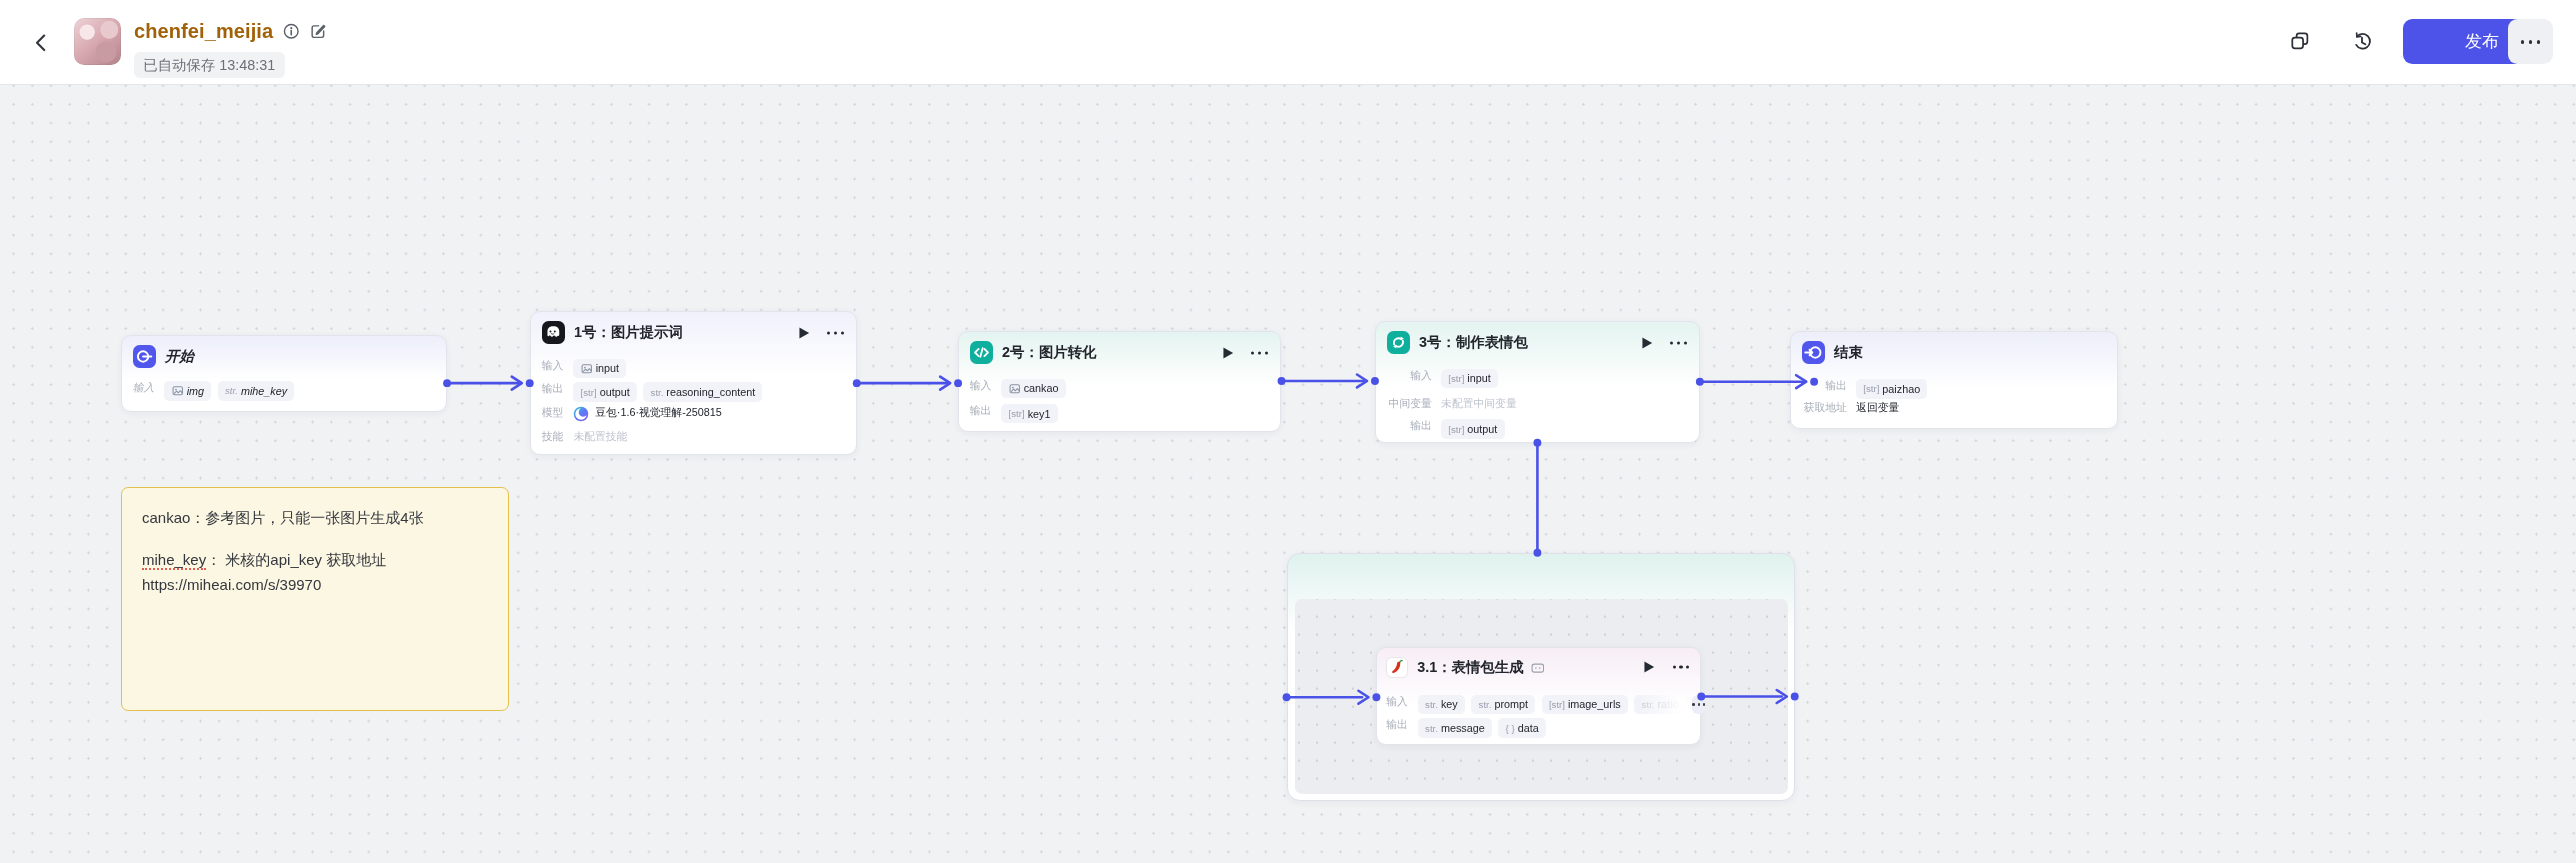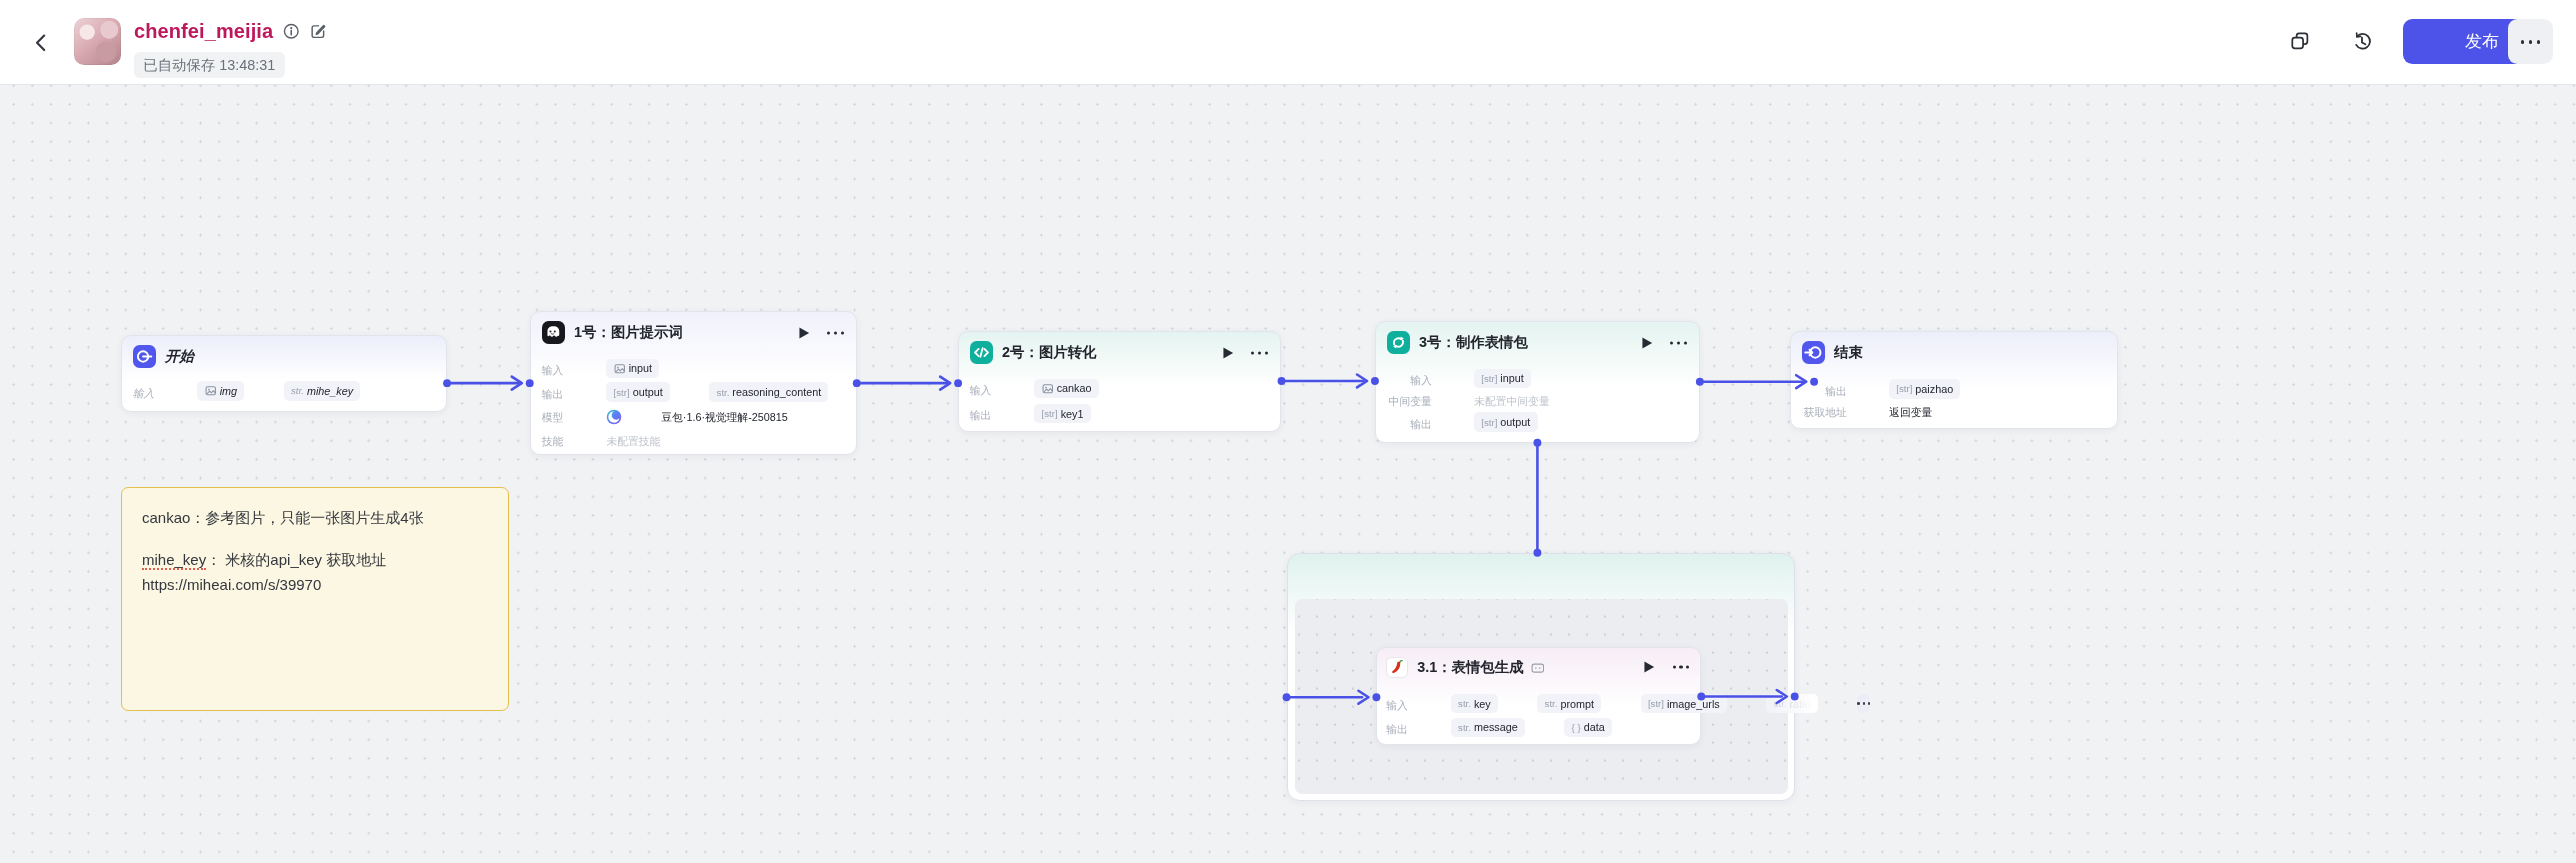--- a/index.html
+++ b/index.html
@@ -13,21 +13,21 @@
     border-bottom:0.7px solid #E5E6EA;box-sizing:border-box;z-index:100;}
   .back-btn{position:absolute;left:30px;top:31px;width:23px;height:23px;display:flex;align-items:center;justify-content:center;cursor:pointer;}
   .avatar{position:absolute;left:74px;top:18px;width:47px;height:47px;border-radius:10px;
     background:
       radial-gradient(circle at 28% 30%, #F7E7E9 0 7.2px, transparent 8px),
       radial-gradient(circle at 68% 72%, #C89AA1 0 10px, transparent 10.8px),
       radial-gradient(circle at 75% 25%, #E8C9CD 0 8.6px, transparent 9.3px),
       linear-gradient(140deg,#EDD3D6 0%,#D8A9B0 48%,#B2838B 100%);
     box-shadow:inset 0 0 0 0.7px rgba(0,0,0,.06);}
   .title-row{position:absolute;left:134px;top:20px;display:flex;align-items:center;gap:10px;}
-  .app-title{font-size:20px;font-weight:700;color:#be185d;letter-spacing:0.1px;}
+  .app-title{font-size:20px;font-weight:700;color:#a16207;letter-spacing:0.1px;}
   .t-icon{width:16.5px;height:16.5px;display:inline-flex;align-items:center;justify-content:center;cursor:pointer;}
   .autosave{position:absolute;left:134px;top:52px;height:26px;display:inline-flex;align-items:center;
     padding:0 9.3px;background:#F1F2F4;border-radius:5.8px;font-size:14.4px;color:#6A7078;}
   .hicon{position:absolute;top:27px;width:29px;height:29px;display:flex;align-items:center;justify-content:center;cursor:pointer;}
   .publish-btn{position:absolute;left:2403px;top:19.4px;width:86px;height:45px;background:#4D53E8;border-radius:9.3px;
     display:flex;align-items:center;justify-content:center;color:#FFFFFF;font-size:17px;font-weight:500;cursor:pointer;padding-left:36px;}
   .hmore-btn{position:absolute;left:2508px;top:19.4px;width:45px;height:45px;background:#EFF0F3;border-radius:9.3px;
     display:flex;align-items:center;justify-content:center;gap:4.3px;cursor:pointer;}
   .hmore-btn i{width:3.6px;height:3.6px;border-radius:50%;background:#2B2F36;}
   
@@ -46,21 +46,21 @@
   .nicon{width:23px;height:23px;border-radius:6.5px;display:flex;align-items:center;justify-content:center;flex:0 0 auto;}
   .nicon.indigo{background:#5157EC;}
   .nicon.black{background:#17181D;}
   .nicon.teal{background:#0FAF9E;}
   .nicon.whitecard{width:21.6px;height:21.6px;background:#FFFFFF;border:0.7px solid #E6E7ED;border-radius:5.8px;box-sizing:border-box;}
   .ntitle{margin-left:9.3px;font-size:14.4px;font-weight:700;color:#22252C;white-space:nowrap;}
   .head-actions{position:absolute;right:1.4px;top:50%;transform:translateY(-50%);display:flex;align-items:center;gap:17px;}
   .playbtn{display:flex;align-items:center;cursor:pointer;}
   .dots{display:flex;gap:3.6px;cursor:pointer;align-items:center;}
   .dots i{width:3.2px;height:3.2px;border-radius:50%;background:#23262E;}
-  .nrow{display:flex;align-items:flex-end;margin-top:4.3px;height:19.4px;gap:33px;}
+  .nrow{display:flex;align-items:flex-start;margin-top:4.3px;height:19.4px;}
   .rlabel{font-size:10.8px;color:#A8AEB9;margin-right:10px;white-space:nowrap;flex:0 0 auto;}
   .labels-right .rlabel{width:45px;text-align:right;margin-right:9.3px;}
   .tag{display:inline-flex;align-items:center;height:19.4px;padding:0 7.2px;background:#F2F3F8;border-radius:5px;
     margin-right:6.5px;font-size:10.8px;color:#23262E;font-weight:500;white-space:nowrap;}
   .ttype{color:#99A0AE;font-weight:400;margin-right:2.9px;font-size:9.7px;}
   .tag .timg{margin-right:3.6px;display:inline-flex;}
   .tag.faded{position:relative;color:#B9BEC8;}
   .tag.faded::after{content:"";position:absolute;inset:0;border-radius:5px;
     background:linear-gradient(90deg,rgba(255,255,255,0) 10%,#FFFFFF 92%);}
   .tag-more{display:inline-flex;align-items:center;justify-content:center;width:26px;height:19.4px;background:#ECEDF6;
@@ -315,21 +315,21 @@
         </span>
     </span>
   </div>
   <div class="nrow" style="margin-top:14.4px;">
     <span class="rlabel">输入</span>
     <span class="tag">
       <span class="ttype">[str]</span>
       <span>input</span>
     </span>
   </div>
-  <div class="nrow" style="margin-top:2px;">
+  <div class="nrow" style="margin-top:9px;">
     <span class="rlabel">中间变量</span>
     <span class="muted">未配置中间变量</span>
   </div>
   <div class="nrow" style="margin-top:2.9px;">
     <span class="rlabel">输出</span>
     <span class="tag">
       <span class="ttype">[str]</span>
       <span>output</span>
     </span>
   </div>

